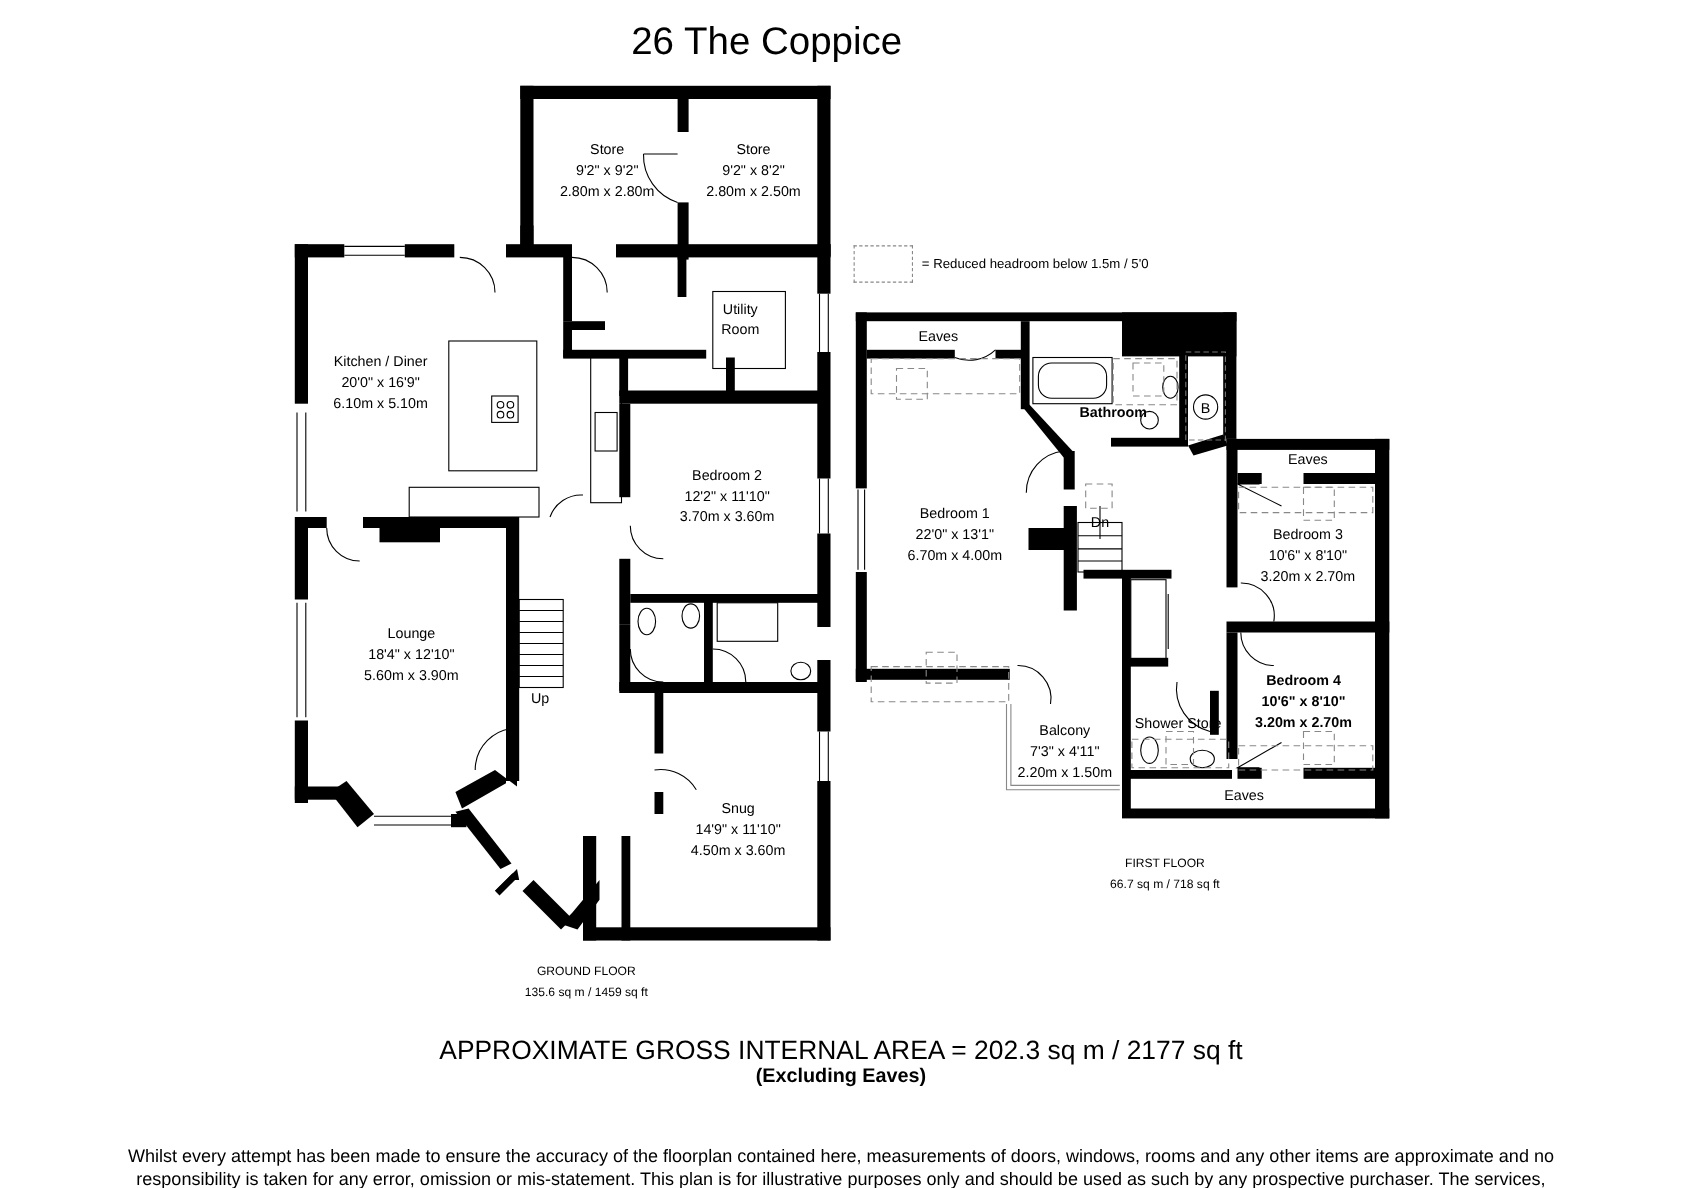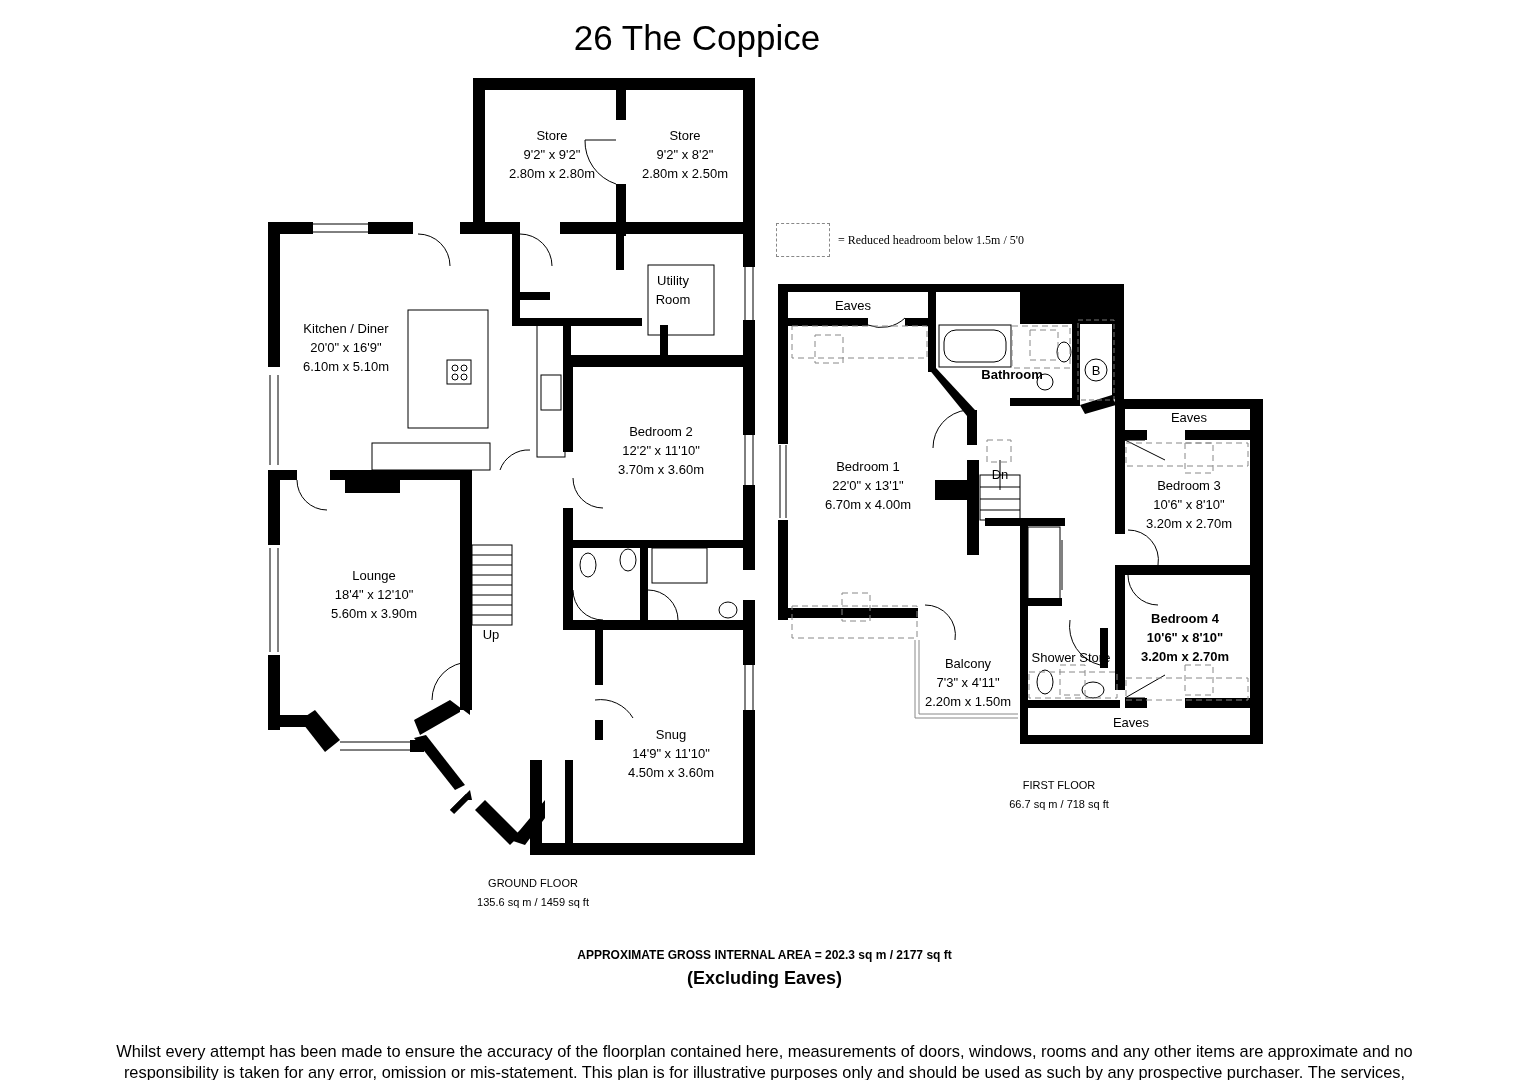--- a/index.html
+++ b/index.html
@@ -4,24 +4,24 @@
 <style>
   html, body { margin:0; padding:0; background:#ffffff; }
   body { width:1529px; height:1080px; position:relative; overflow:hidden;
          font-family:"Liberation Sans", sans-serif; color:#000; }
   .title { position:absolute; left:0; width:1394px; top:18px; text-align:center; font-size:35px; }
   svg.plan { position:absolute; left:0; top:0; }
   .lbl { position:absolute; text-align:center; font-size:13px; line-height:19px; white-space:nowrap; transform:translateX(-50%); }
   .lbl div { margin:0; }
   .small { font-size:13px; line-height:16px; }
   .floorlbl { position:absolute; text-align:center; font-size:11px; line-height:19px; transform:translateX(-50%); white-space:nowrap; }
-  .legend { position:absolute; left:776px; top:223px; display:flex; align-items:center; gap:8px; font-size:12px;font-family:Liberation Serif, serif; }
+  .legend { position:absolute; left:776px; top:223px; display:flex; align-items:center; gap:8px; font-size:12px; }
   .legend .box { width:54px; height:34px; border:1px dashed #888; box-sizing:border-box; }
   .footer { position:absolute; left:0; width:1529px; text-align:center; }
-  .gia { top:944px; font-size:12px; font-weight:bold; line-height:23px; }
+  .gia { top:944px; font-size:24px; font-weight:normal; line-height:23px; }
   .excl { top:967px; font-size:18px; font-weight:bold; line-height:23px; }
   .disc { top:1041px; font-size:16.4px; line-height:21px; padding:0 100px; box-sizing:border-box; }
 </style>
 </head>
 <body>
 
 <div class="title">26 The Coppice</div>
 
 <svg class="plan" width="1529" height="1080" viewBox="0 0 1529 1080">
   <g fill="#000">

